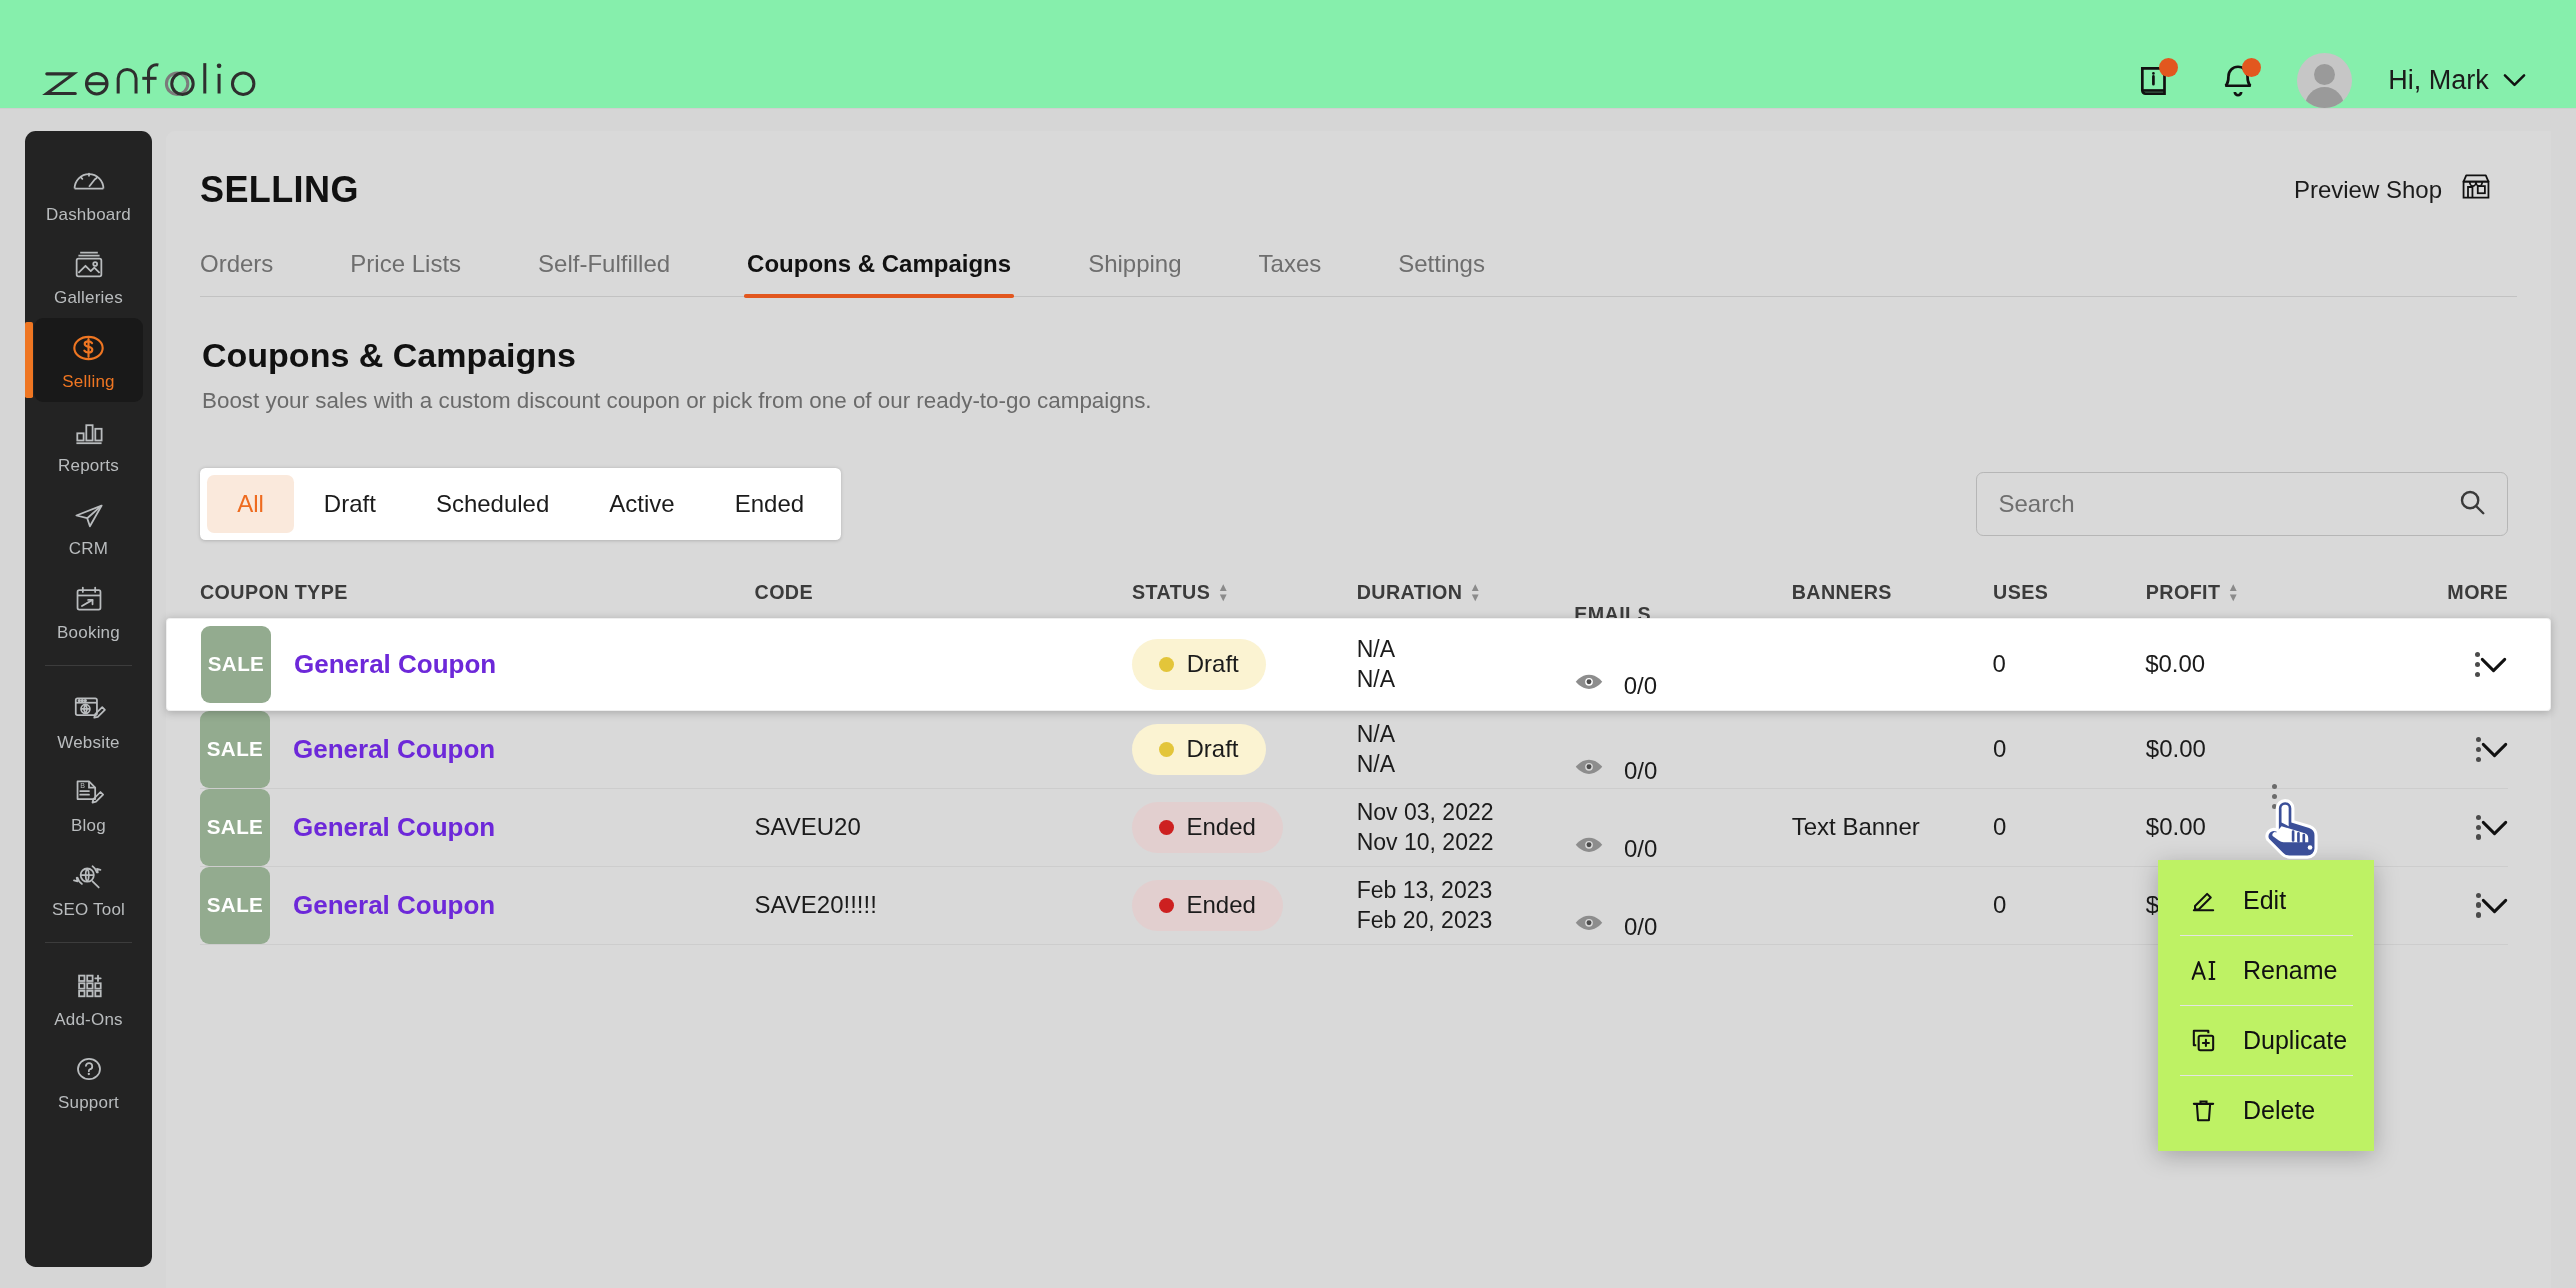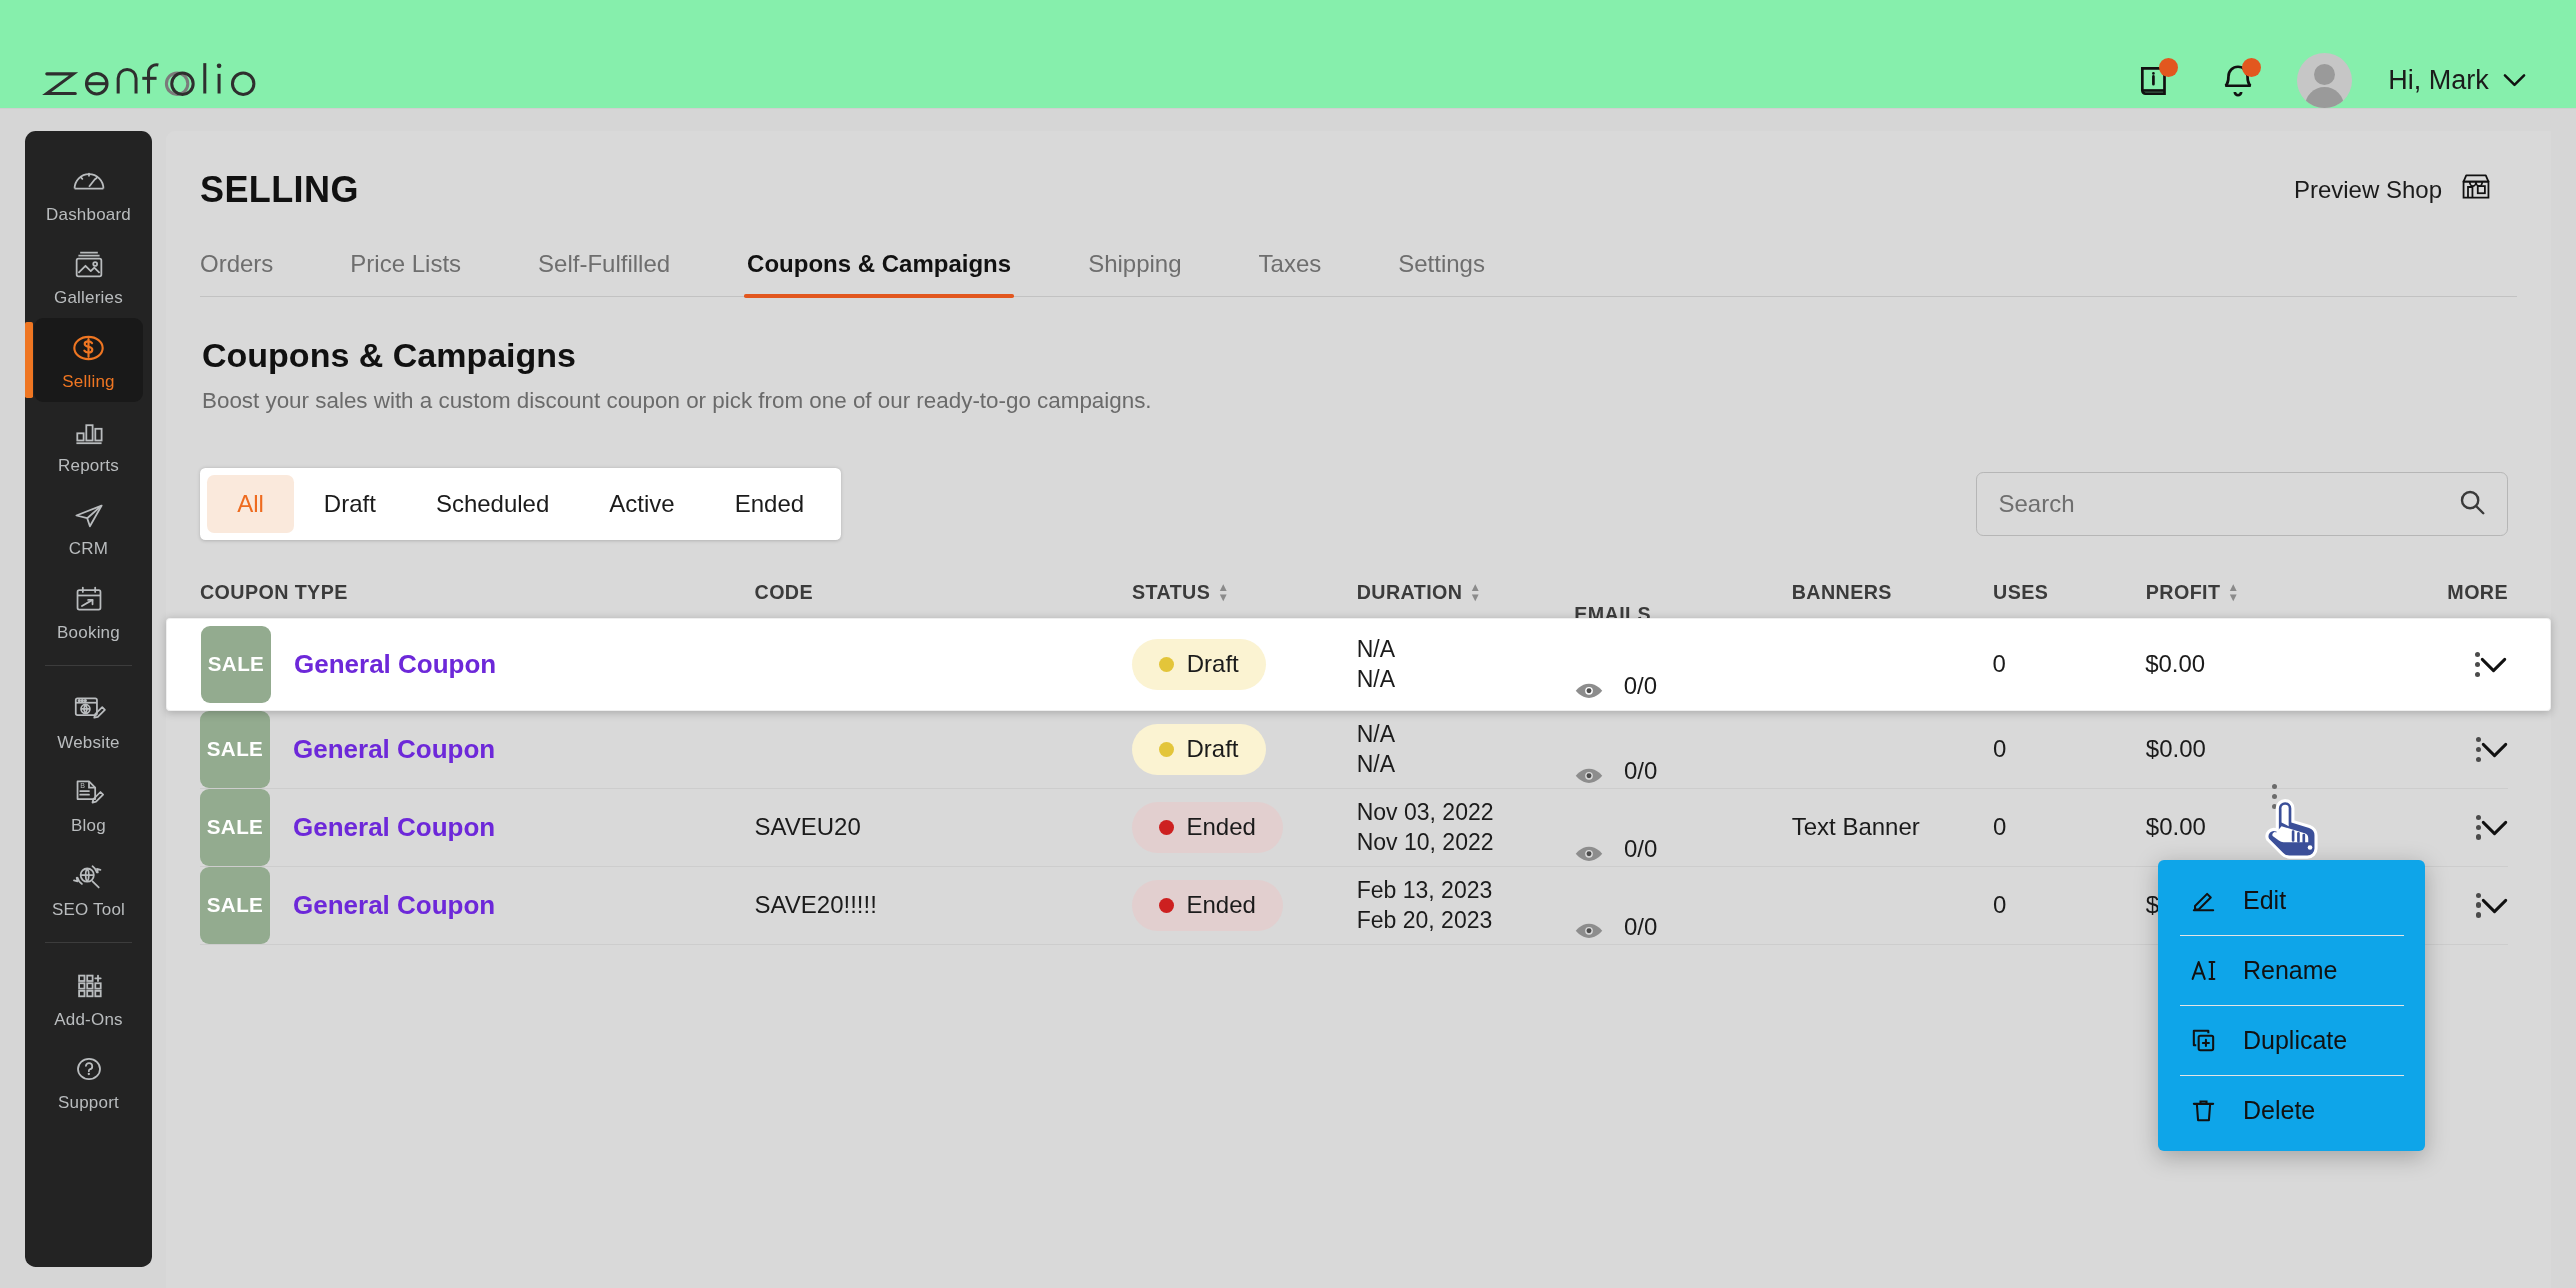--- a/index.html
+++ b/index.html
@@ -145,21 +145,21 @@
     border: 0.9px solid #efefef;
     position: relative; z-index: 3;
   }
   .row-sep { height: 0.9px; background: #cdcdcd; margin: 0 43px 0 34px; }
 
   
   .c-type   { width: 617px; display:flex; align-items:center; gap: 23px; }
   .c-code   { width: 420px; }
   .c-status { width: 250px; }
   .c-dur    { width: 242px; }
-  .c-email  { width: 242px; display:flex; align-items:flex-end; gap: 19.7px; margin-top: 44px; }
+  .c-email  { width: 242px; display:flex; align-items:flex-start; gap: 19.7px; margin-top: 44px; }
   .c-banner { width: 224px; }
   .c-uses   { width: 170px; }
   .c-profit { width: 179px; }
   .c-more   { width: 224px; display:flex; align-items:center; justify-content: flex-end; }
 
   .sale-chip {
     width: 70px; height: 77px; border-radius: 9px; background: #93ab8f;
     color: #fff; font-size: 20.6px; font-weight: 700; letter-spacing: 0.4px;
     display: flex; align-items: center; justify-content: center;
   }
@@ -174,22 +174,22 @@
   .badge.ended { background: #e2cfcf; }
   .badge.ended .dot { background: #cd2020; }
   .dur-two { line-height: 1.32; font-size: 23px; }
   .kebab { display: flex; flex-direction: column; gap: 4.5px; align-items: center; }
   .kebab i { width: 5.4px; height: 5.4px; border-radius: 50%; background: #4b4b4b; display:block; }
   .chev { font-size: 27px; color: #111; font-weight: 700; }
   .eye svg { display:block; }
 
   
   .ctx-menu {
-    position: absolute; left: 2158px; top: 860px; width: 267px;
-    background: #0ea5e9; border-radius: 6px;
+    position: absolute; left: 2158px; top: 860px; width: 216px;
+    background: #bef264; border-radius: 0;
     box-shadow: 0 5.4px 23px rgba(0,0,0,.25);
     z-index: 20; padding: 5.4px 0;
   }
   .ctx-item {
     display: flex; align-items: center; gap: 25px;
     padding: 19.7px 0 19.7px 30px; font-size: 25px; color: #111;
   }
   .ctx-sep { height: 0.9px; background: #e4e4e4; margin: 0 21.5px; }
   .ctx-item .ctx-icon { width: 30px; height: 30px; display:flex; align-items:center; justify-content:center; }
 

